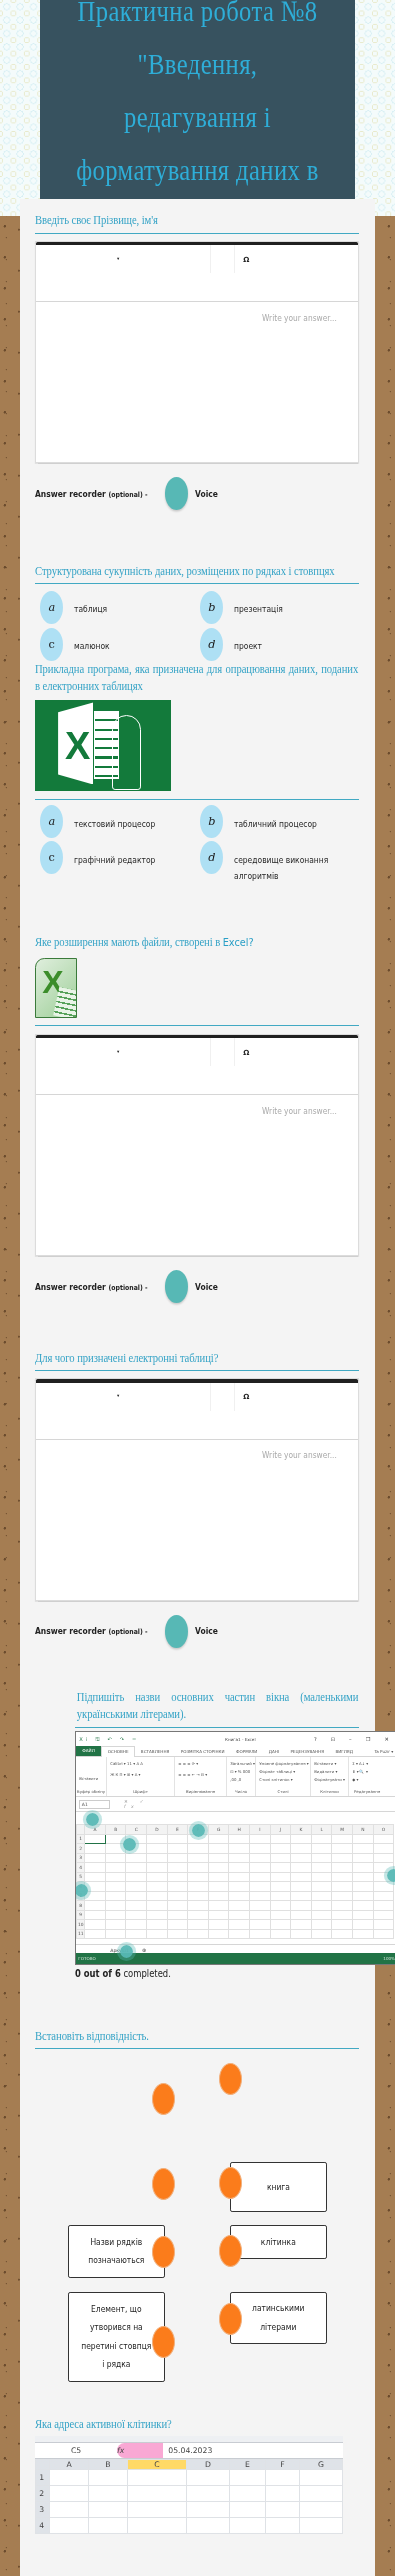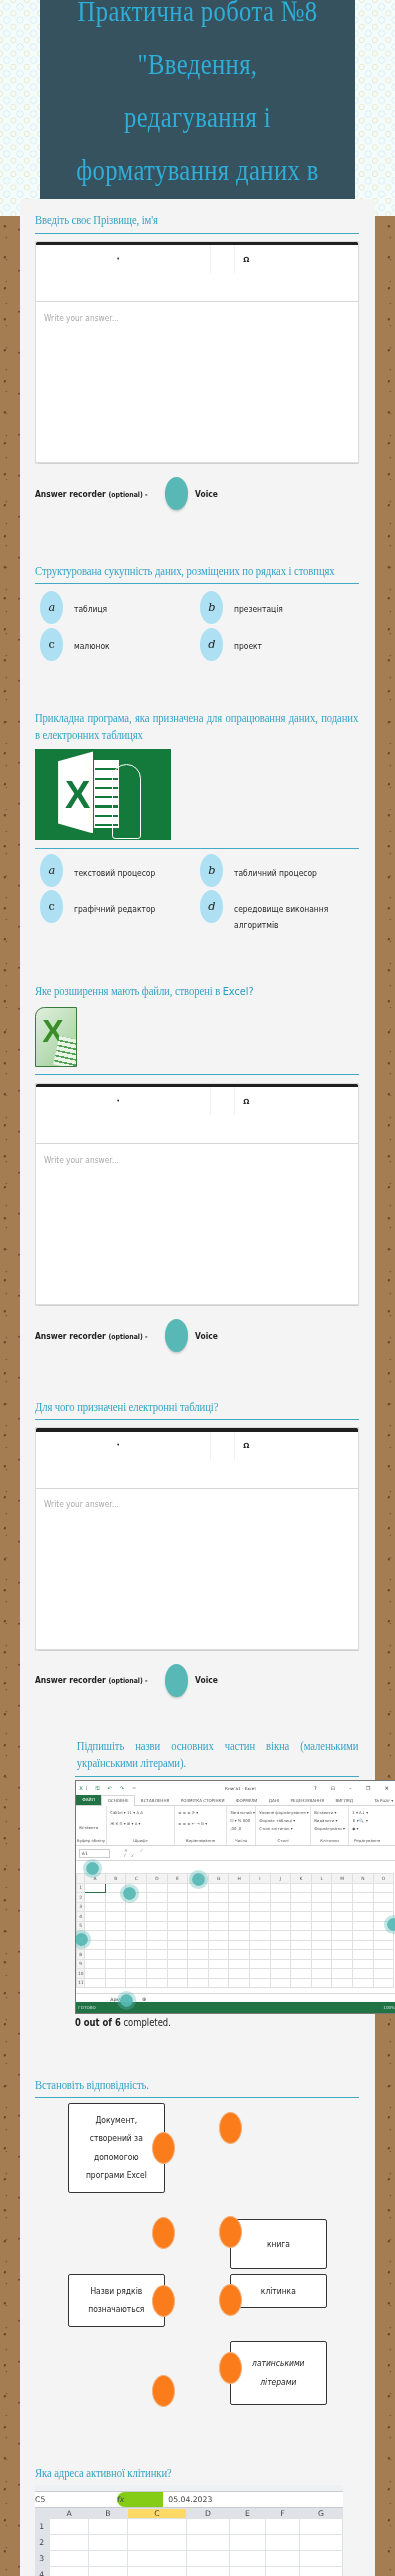--- a/index.html
+++ b/index.html
@@ -69,21 +69,21 @@
     border: 0.5px solid #dcdcdc;
     box-shadow: 0 0.5px 1px rgba(0,0,0,0.15);
   }
   .editor-bar { height: 3.6px; background: #202020; border-radius: 1.5px 1.5px 0 0; }
   .editor-toolbar { display: flex; height: 28px; }
   .tb-format { width: 175px; position: relative; border-right: 0.5px solid #f0f0f0; }
   .tb-format .caret { position: absolute; left: 81px; top: 10.3px; font-size: 4.6px; color: #222; }
   .tb-mid { width: 24px; border-right: 0.5px solid #f0f0f0; }
   .tb-omega { padding: 9.3px 0 0 8.2px; font-weight: bold; font-size: 7.2px; color: #222; font-family: "DejaVu Sans", sans-serif; }
   .editor-gap { height: 29px; border-bottom: 1px solid #d6d6d6; }
-  .editor-area { height: 160px; padding: 10.3px 8.2px; }
+  .editor-area { height: 160px; padding: 10.3px 8.2px; text-align: right; }
   .editor-area .ph { color: #a9a9a9; font-size: 8.8px; font-family: "DejaVu Sans", sans-serif; transform: scaleX(0.85); transform-origin: left; display: inline-block; }
   .recorder { display: flex; align-items: center; margin-top: 13.4px; height: 34px; }
   .recorder .lbl { font-weight: bold; font-size: 8.8px; color: #222; font-family: "DejaVu Sans", sans-serif; transform: scaleX(0.86); transform-origin: left; white-space: nowrap; width: 127px; }
   .recorder .lbl small { font-size: 7.2px; }
   .rec-btn { width: 23px; height: 33px; border-radius: 50%; background: #57b8b5; box-shadow: 0 1.5px 2.1px rgba(0,0,0,0.18); margin-left: 3.1px; }
   .recorder .voice { font-weight: bold; font-size: 8.8px; color: #222; margin-left: 7.2px; font-family: "DejaVu Sans", sans-serif; transform: scaleX(0.86); transform-origin: left; }
   .options { display: grid; grid-template-columns: 160px 160px; row-gap: 4.1px; margin-top: 12.4px; padding-left: 5.2px; }
   .opt { display: flex; align-items: flex-start; }
   .opt .badge { width: 23px; height: 33px; border-radius: 50%; background: #aee0f4; display: flex; align-items: center; justify-content: center; font-size: 11.3px; color: #1c1c1c; font-family: "DejaVu Serif", serif; font-style: italic; flex-shrink: 0; }
   .opt .otext { margin-left: 10.8px; margin-top: 10.3px; font-size: 8.8px; color: #262626; font-family: "DejaVu Sans", sans-serif; transform: scaleX(0.86); transform-origin: left top; line-height: 16.5px; width: 129px; }
@@ -183,21 +183,21 @@
           <div class="badge" style="font-style:normal">c</div>
           <div class="otext">малюнок</div>
         </div>
       <div class="opt">
           <div class="badge">d</div>
           <div class="otext">проект</div>
         </div>
     </div>
   </div>
 
-  <div class="question" style="margin-top:49px;">
+  <div class="question" style="">
     <div class="q-title">Прикладна програма,  яка призначена для опрацювання даних, поданих в електронних таблицях</div>
     <div class="img-excel-logo">
       <div class="page"></div>
         <div class="x">X</div>
         <div class="grid"></div>
         <div class="man"></div>
     </div>
     <div class="q-rule" style="margin-top:7.2px;"></div>
     <div class="options" style="margin-top:6.2px;row-gap:3.1px;">
       <div class="opt">
@@ -568,56 +568,56 @@
       <div class="hs" style="left:311px;top:137px;"></div>
       <div class="hs" style="left:44px;top:213px;"></div>
     </div>
     <div class="progress"><b>0 out of 6</b><span> completed.</span></div>
   </div>
 
   <div class="question" style="margin-top:49px;">
     <div class="q-title">Встановіть відповідність.</div>
     <div class="q-rule"></div>
     <div class="match" style="height:231px;margin-top:5.2px;">
-      <div class="m-box" style="left:33px;top:0;height:90px;">
-          <span>Документ, створений за допомогою програми Excel</span>
-        </div>
       <div class="m-dot" style="left:117px;top:29px;"></div>
       <div class="m-dot" style="left:184px;top:9.3px;"></div>
 
       <div class="m-dot" style="left:117px;top:114px;"></div>
-      <div class="m-box" style="left:195px;top:116px;height:50px;">
+      <div class="m-box" style="left:195px;top:108px;height:50px;">
           <span>книга</span>
         </div>
       <div class="m-dot" style="left:184px;top:113px;"></div>
 
       <div class="m-box" style="left:33px;top:171px;height:53px;align-items:center;">
           <span>Назви рядків позначаються</span>
         </div>
       <div class="m-dot" style="left:117px;top:182px;"></div>
       <div class="m-box" style="left:195px;top:171px;height:34px;">
           <span>клітинка</span>
         </div>
       <div class="m-dot" style="left:184px;top:181px;"></div>
 
+      <div class="m-box" style="left:33px;top:238px;height:90px;">
+          <span>Елемент, що утворився на перетині стовпця і рядка</span>
+        </div>
       <div class="m-dot" style="left:117px;top:272px;"></div>
-      <div class="m-box" style="left:195px;top:238px;height:64px;font-style:italic;">
+      <div class="m-box" style="left:195px;top:238px;height:52px;">
           <span>латинськими літерами</span>
         </div>
       <div class="m-dot" style="left:184px;top:249px;"></div>
     </div>
   </div>
 
   <div class="question" style="margin-top:131px;">
     <div class="q-title">Яка адреса активної клітинки?</div>
     <div class="xl-small" style="width:308px;margin-top:3.1px;">
       <div style="height:7.2px;background:#eef0f3;border-bottom:0.5px solid #c8ccd2;"></div>
       <div style="height:16.5px;display:flex;align-items:center;font-size:7.7px;border-bottom:1.5px solid #c8ccd2;">
-        <span style="width:82px;">C5</span>
-        <span style="width:46px;height:15.5px;background:#84cc16;border-radius:7.7px 0 0 7.7px;padding:3.1px 3.1px 0 0;font-style:italic;">fx</span>
+        <span style="width:82px;text-align:center;">C5</span>
+        <span style="width:46px;height:15.5px;background:#f9a8d4;border-radius:7.7px 0 0 7.7px;padding:3.1px 3.1px 0 0;font-style:italic;">fx</span>
         <span style="padding-left:5.2px;">05.04.2023</span>
       </div>
       <table>
         <tbody>
             <tr class="hdr">
               <td style="width:14px"></td>
               <td>A</td>
               <td>B</td>
               <td style="background:#ffd966;width:59px">C</td>
               <td>D</td>

